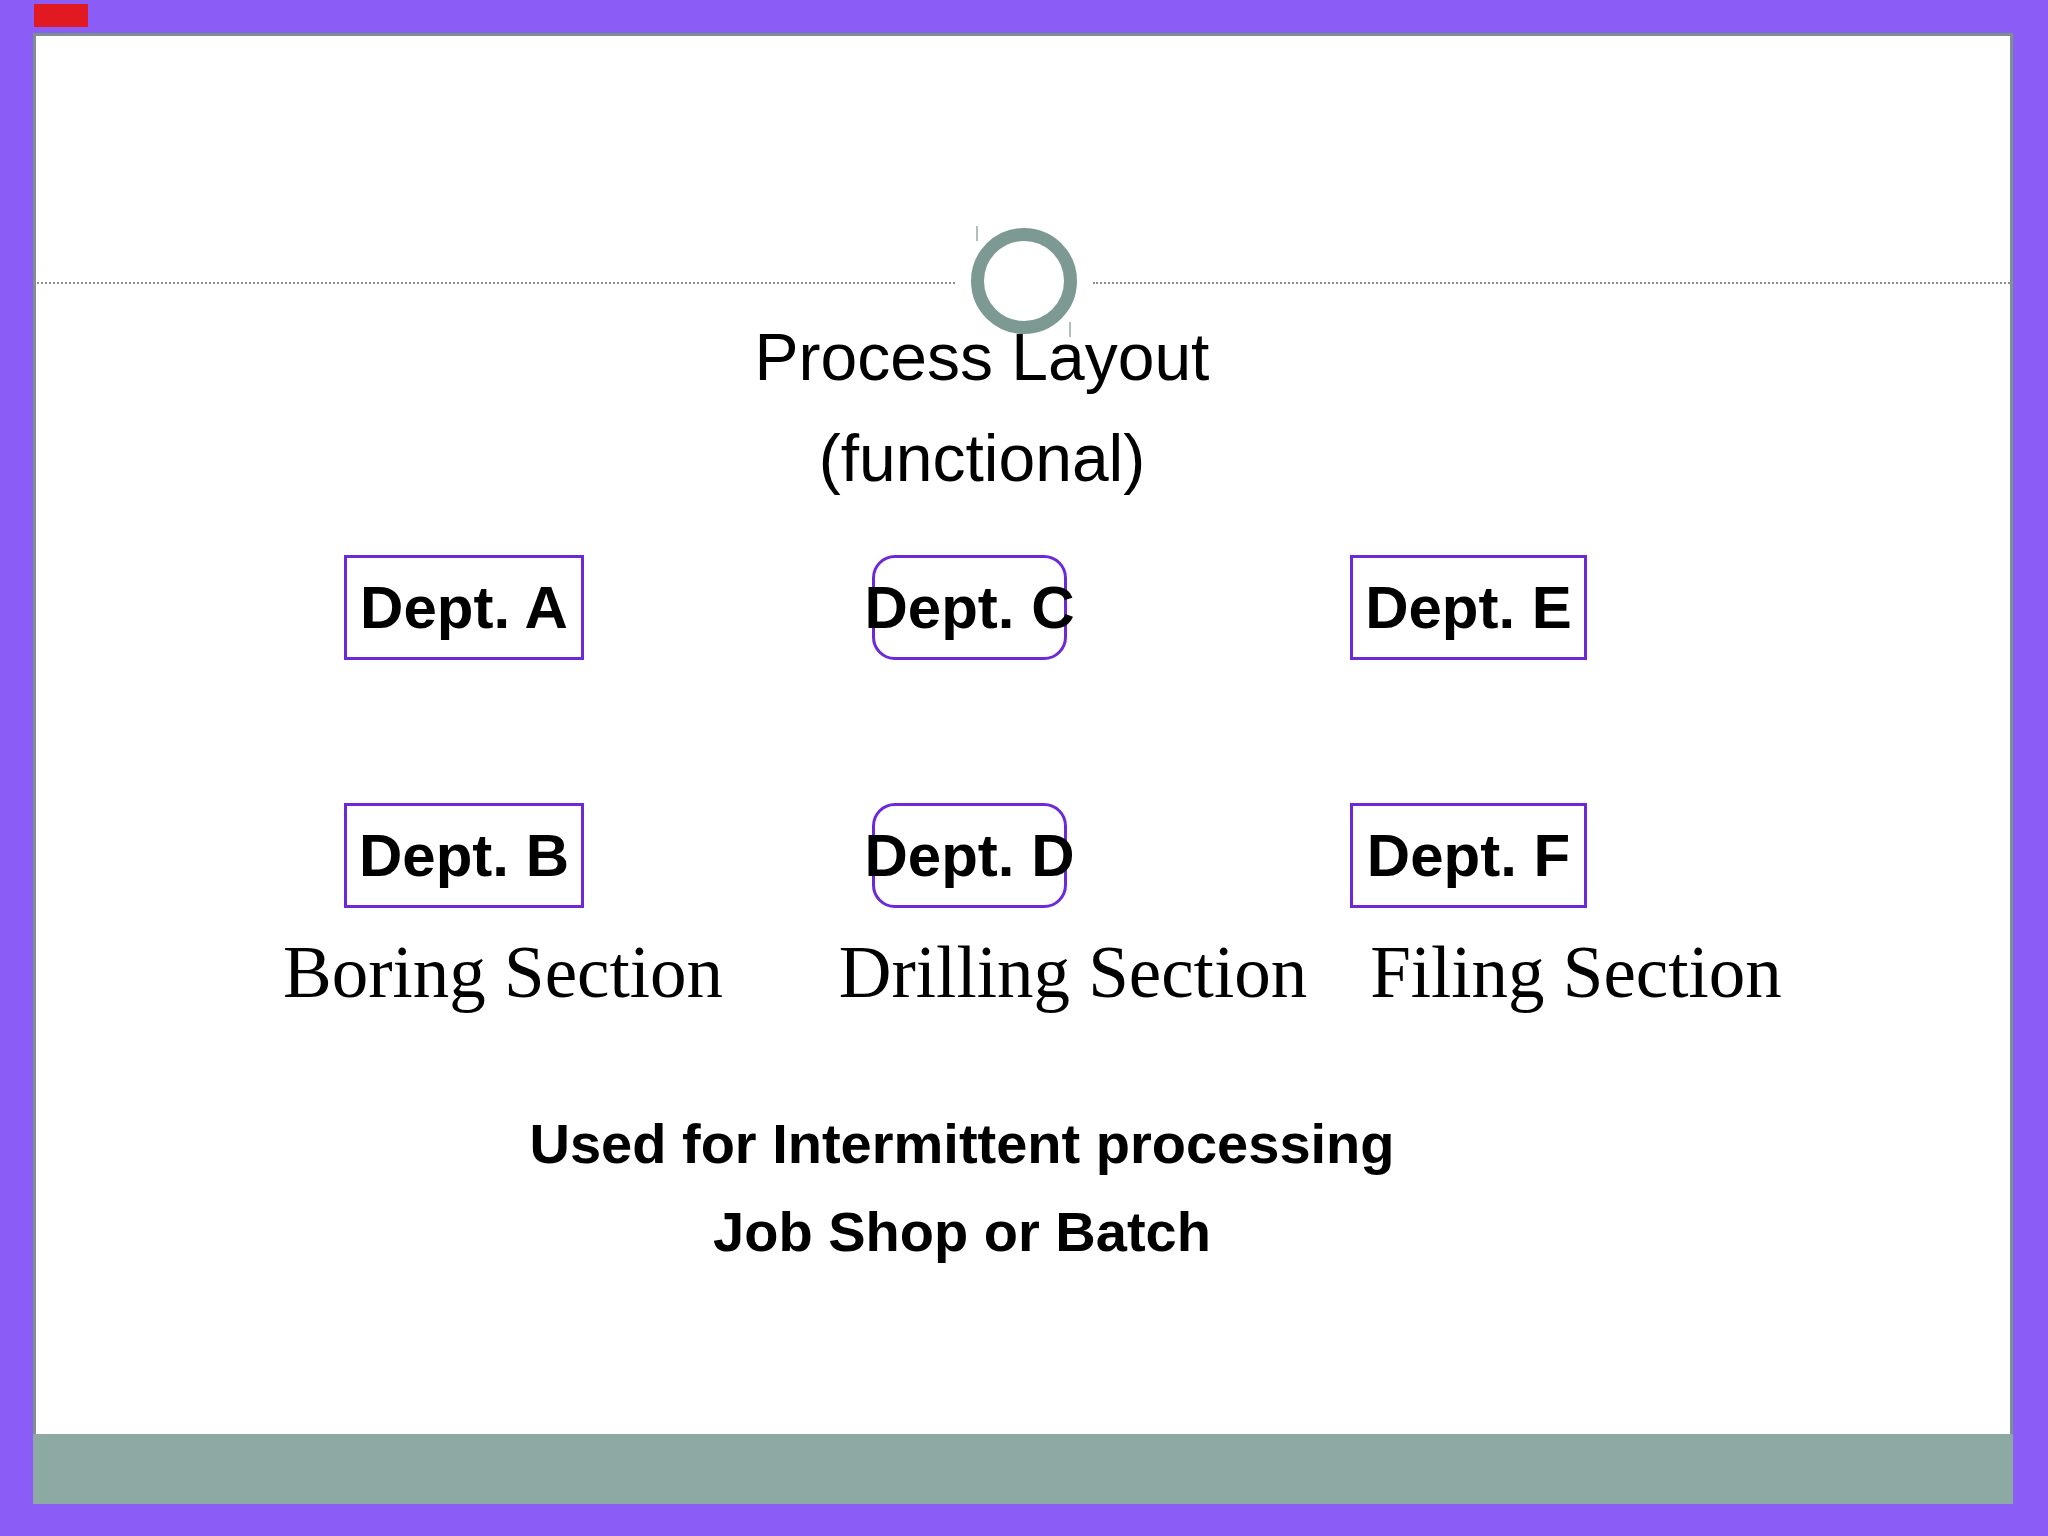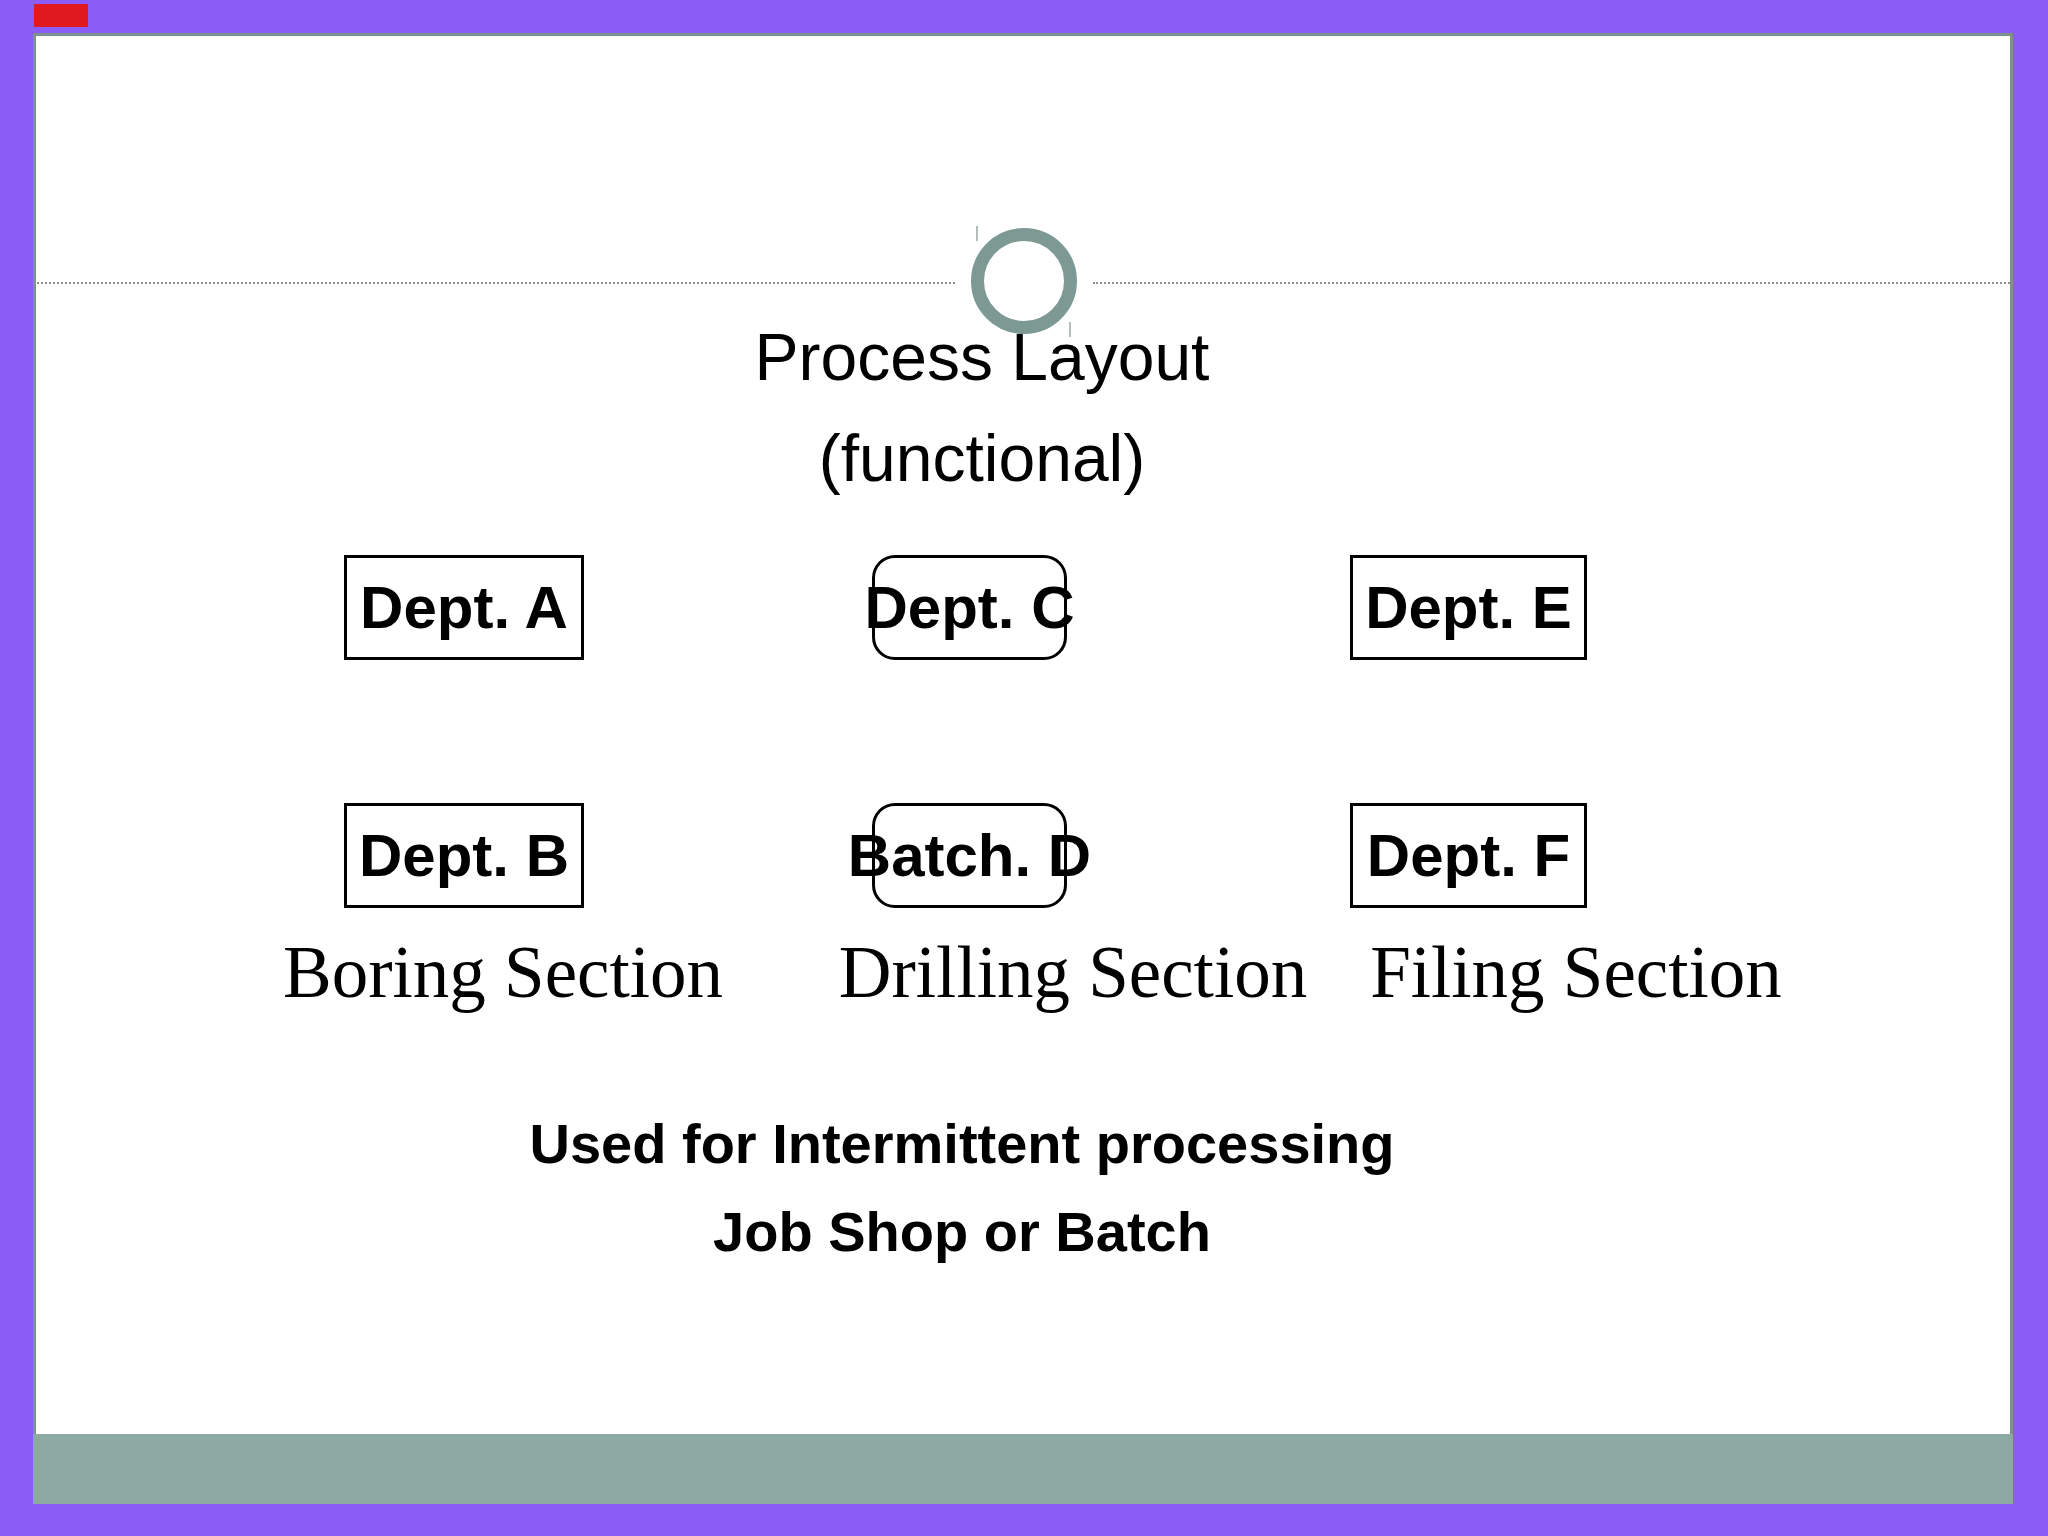--- a/index.html
+++ b/index.html
@@ -46,21 +46,21 @@
   }
   .title-block {
     position:absolute; left:0; top:307px; width:1964px;
     text-align:center;
     font-size:66px; line-height:101px;
     color:#000000;
   }
   .dept-box {
     position:absolute;
     height:105px;
-    border:3px solid #000000;
+    border:3px solid #6d28d9;
     box-sizing:border-box;
     background:#ffffff;
     display:flex; align-items:center; justify-content:center;
     font-weight:bold; font-size:60px; color:#000000;
     white-space:nowrap;
   }
   .row1 { top:555px; }
   .row2 { top:803px; }
   .col1 { left:344px;  width:240px; }
   .col2 { left:872px;  width:195px;border-radius:23px; }
@@ -115,21 +115,21 @@
   <div class="dept-box row1 col2">
     <span>Dept. C</span>
   </div>
   <div class="dept-box row1 col3">
     <span>Dept. E</span>
   </div>
   <div class="dept-box row2 col1">
     <span>Dept. B</span>
   </div>
   <div class="dept-box row2 col2">
-    <span>Batch. D</span>
+    <span>Dept. D</span>
   </div>
   <div class="dept-box row2 col3">
     <span>Dept. F</span>
   </div>
 
   <div class="section-label section-1">Boring Section</div>
   <div class="section-label section-3">Filing Section</div>
   <div class="section-label section-2">Drilling Section</div>
 
   <div class="note-block">

